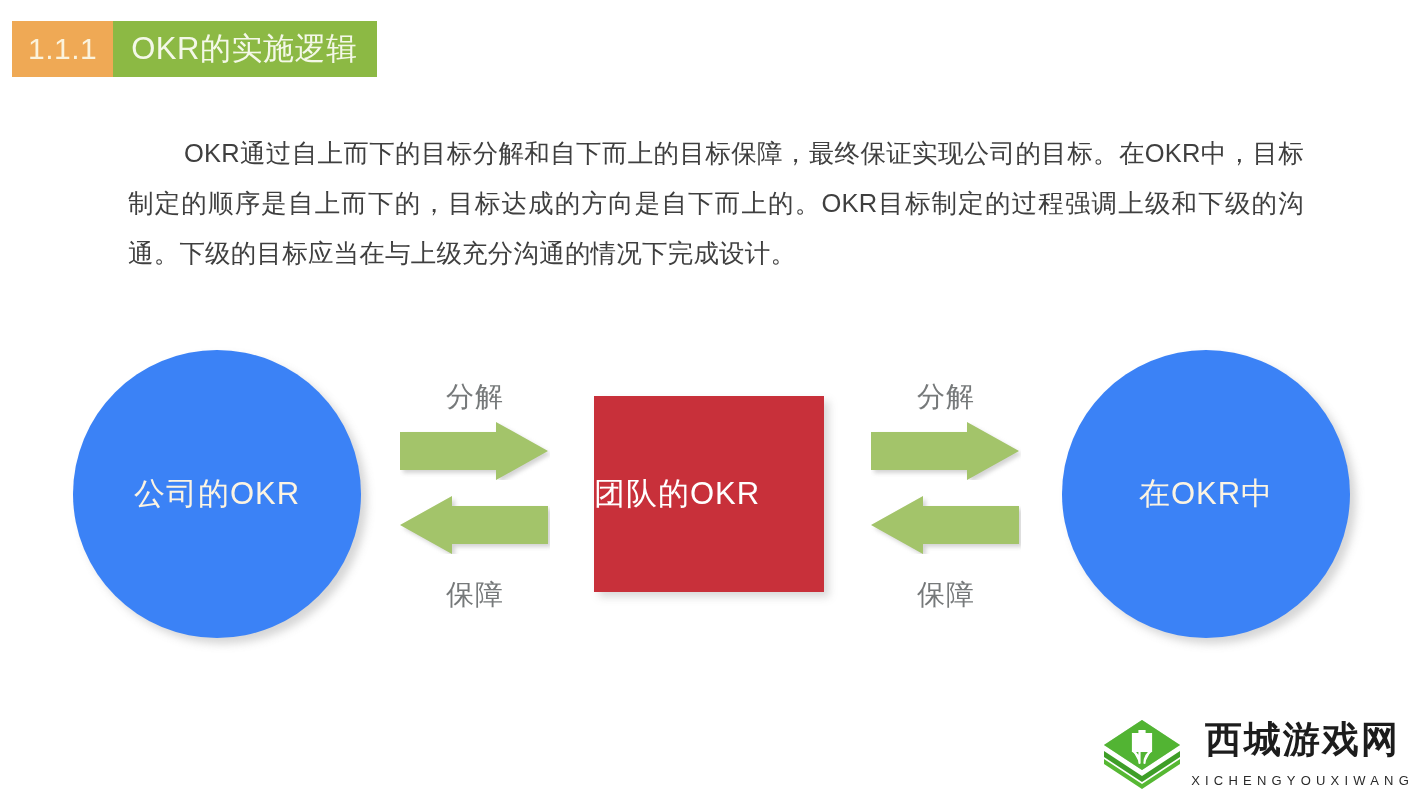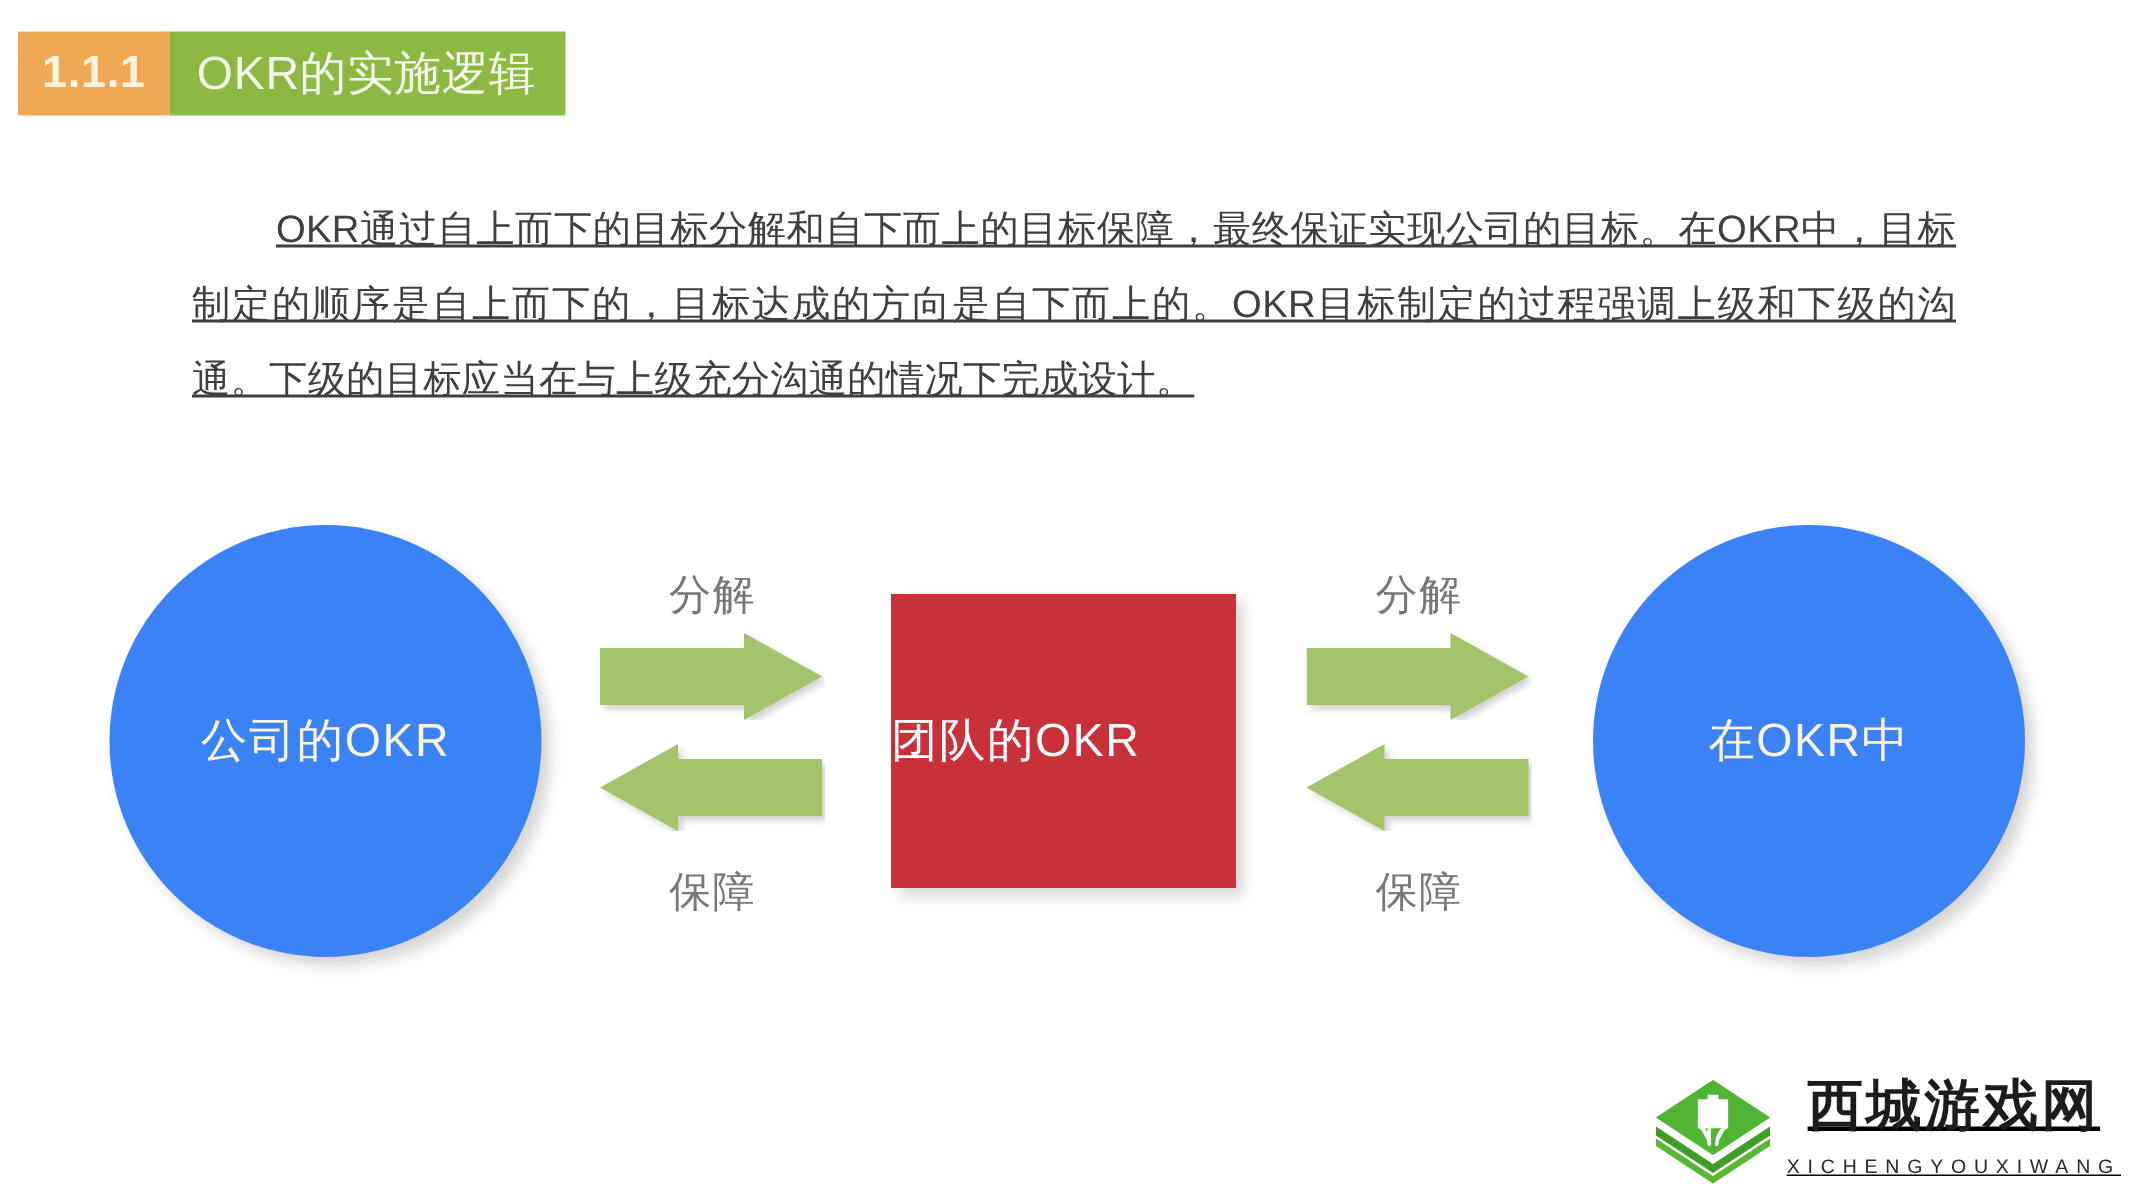--- a/index.html
+++ b/index.html
@@ -26,21 +26,20 @@
     align-items: stretch;
   }
   #header-number {
     background: #EFA955;
     color: #FBF3DC;
     font-size: 30px;
     line-height: 56px;
     padding: 0 16px 0 16px;
     letter-spacing: 0.5px;
     white-space: nowrap;
-    font-weight: bold;
   }
   #header-title {
     background: #8CB944;
     color: #F4F8E8;
     font-size: 31px;
     line-height: 56px;
     padding: 0 20px 0 18px;
     white-space: nowrap;
     letter-spacing: 0.5px;
   }
@@ -50,21 +49,20 @@
     position: absolute;
     left: 128px;
     top: 128px;
     width: 1176px;
     color: #3F3F3F;
     font-size: 25.5px;
     line-height: 50px;
     text-indent: 56px;
     text-align: justify;
     letter-spacing: 0.2px;
-    text-decoration: underline;
   }
 
   
   #diagram {
     position: absolute;
     left: 0;
     top: 330px;
     width: 1422px;
     height: 340px;
   }
@@ -136,22 +134,22 @@
   }
   .arrow-svg.forward  { top: 44px; }
   .arrow-svg.backward { top: 118px; }
 
   
   #watermark {
     position: absolute;
     right: 8px;
     bottom: 10px;
     display: flex;
+    align-items: center;
     gap: 10px;
-    text-decoration: underline;
   }
   #wm-text {
     display: flex;
     flex-direction: column;
     align-items: center;
     line-height: 1;
   }
   #wm-name {
     color: #1C1C1C;
     font-size: 37px;

